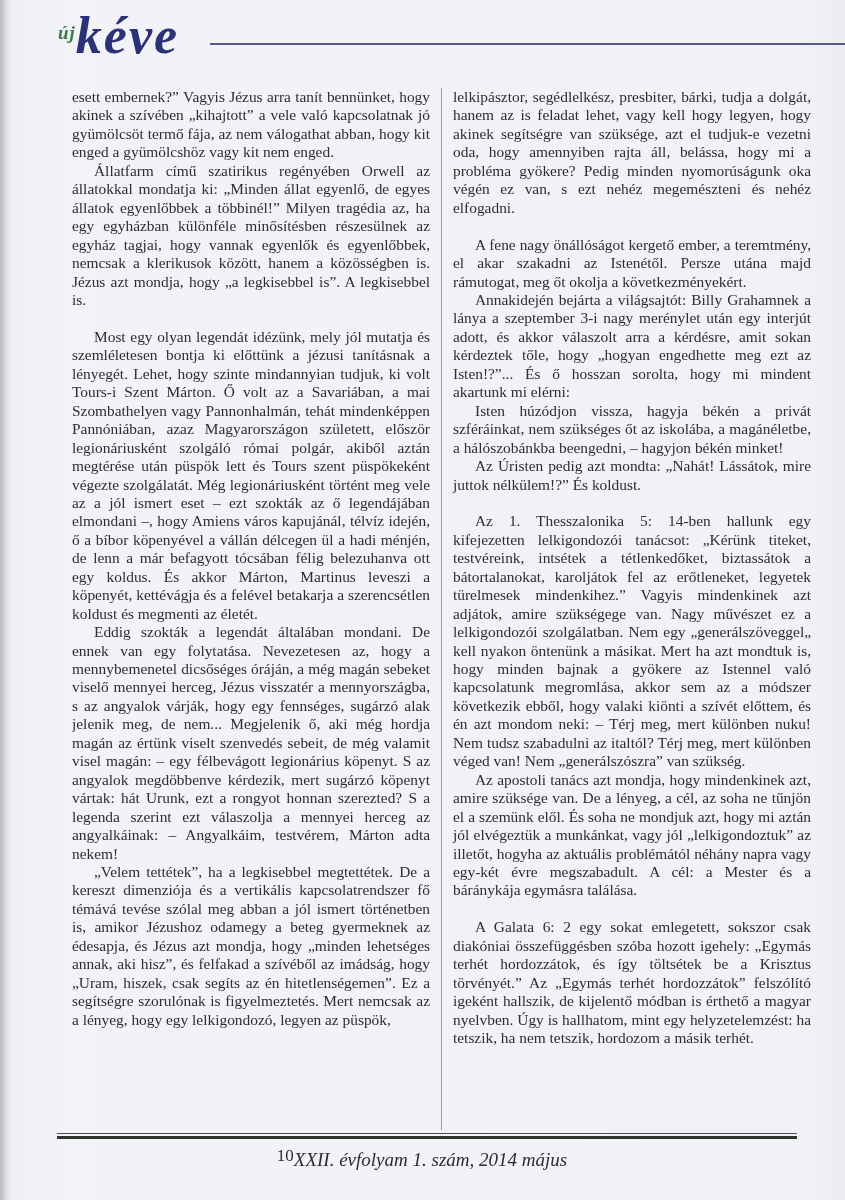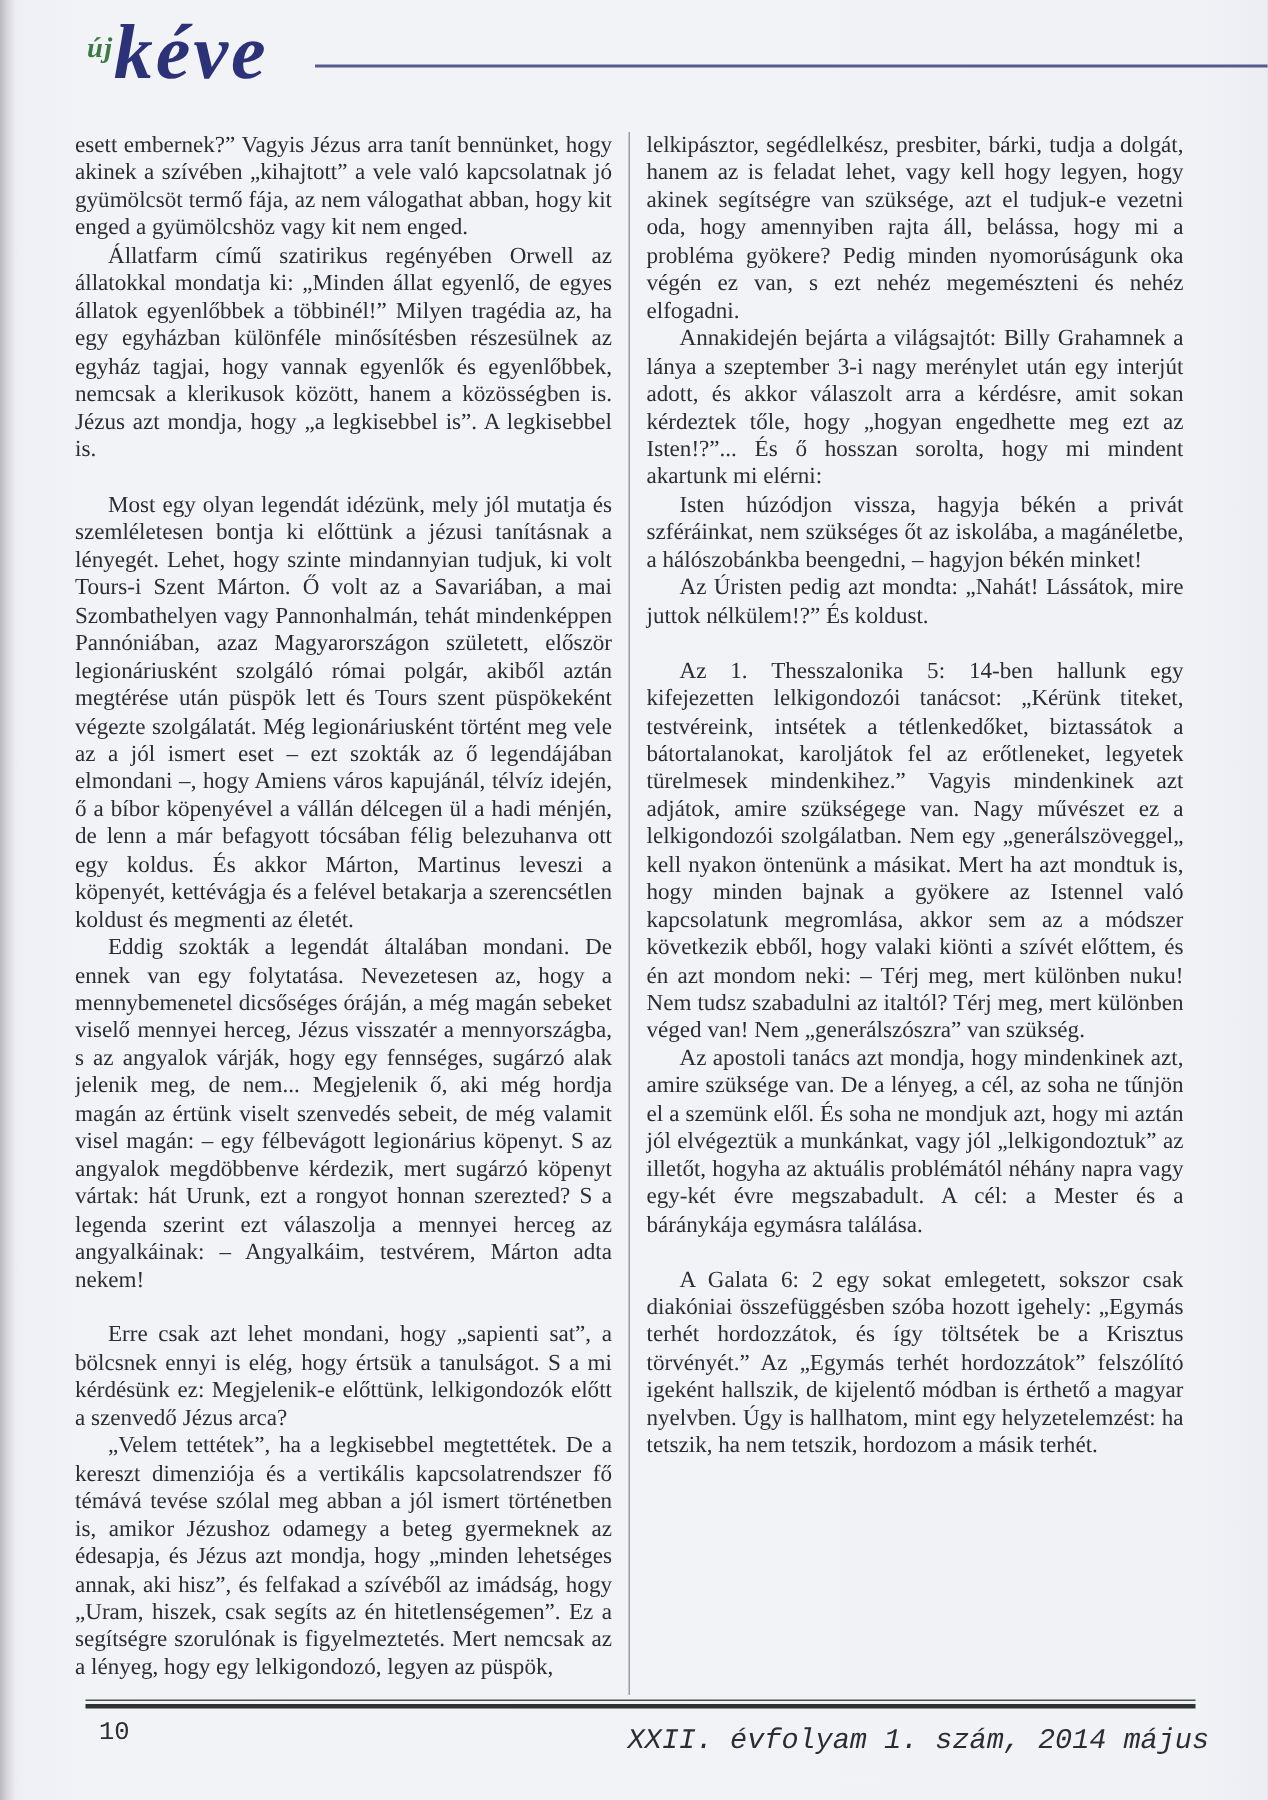--- a/index.html
+++ b/index.html
@@ -28,40 +28,39 @@
     font-style:italic; font-weight:bold; font-size:52px; color:#2c3277;
     letter-spacing:2px; line-height:60px;
   }
   .masthead-rule {
     position:absolute; left:152px; top:37px; width:653px; height:2px;
     background:#565a8c;
   }
 
   
   .main {
-    position:absolute; left:50px; top:88px; width:739px; height:1042px;
+    position:absolute; left:72px; top:88px; width:739px; height:1042px;
     display:flex; overflow:hidden;
     color:#2c2c34;
   }
   .col { width:358px; font-size:15.4px; line-height:18.45px; text-align:justify; }
   .col-divider { width:1px; background:#9b9ba6; margin:0 11px; }
   .col p { text-indent:22px; }
   .col p.noindent { text-indent:0; }
   .col p.gap { margin-top:18.45px; }
 
   
   .footer-rule { position:absolute; left:57px; top:1133px; width:740px; }
   .footer-rule .thin { height:1px; background:#4a4f48; }
   .footer-rule .space { height:2px; }
   .footer-rule .thick { height:3px; background:#2e332d; }
   .footer-row {
-    position:absolute; left:66px; top:1146px; width:740px;
-    display:flex; justify-content:space-between; align-items:flex-start;
+    position:absolute; left:52px; top:1146px; width:740px;
+    display:flex; justify-content:center; align-items:flex-start;
     color:#2c2c34;
-    font-family:Liberation Mono, monospace;
   }
   .page-number { font-size:17px; }
   .issue-info { font-style:italic; font-size:19px; padding-top:3px; }
 </style>
 </head>
 <body>
 
 <div class="page">
   <div class="scan-edge"></div>
 
@@ -69,26 +68,26 @@
     <span class="masthead-prefix">új</span><span class="masthead-title">kéve</span>
     <div class="masthead-rule"></div>
   </div>
 
   <div class="main">
     <div class="col">
       <p class="noindent">esett embernek?” Vagyis Jézus arra tanít bennünket, hogy akinek a szívében „kihajtott” a vele való kapcsolatnak jó gyümölcsöt termő fája, az nem válogathat abban, hogy kit enged a gyümölcshöz vagy kit nem enged.</p>
       <p>Állatfarm című szatirikus regényében Orwell az állatokkal mondatja ki: „Minden állat egyenlő, de egyes állatok egyenlőbbek a többinél!” Milyen tragédia az, ha egy egyházban különféle minősítésben részesülnek az egyház tagjai, hogy vannak egyenlők és egyenlőbbek, nemcsak a klerikusok között, hanem a közösségben is. Jézus azt mondja, hogy „a legkisebbel is”. A legkisebbel is.</p>
       <p class="gap">Most egy olyan legendát idézünk, mely jól mutatja és szemléletesen bontja ki előttünk a jézusi tanításnak a lényegét. Lehet, hogy szinte mindannyian tudjuk, ki volt Tours-i Szent Márton. Ő volt az a Savariában, a mai Szombathelyen vagy Pannonhalmán, tehát mindenképpen Pannóniában, azaz Magyarországon született, először legionáriusként szolgáló római polgár, akiből aztán megtérése után püspök lett és Tours szent püspökeként végezte szolgálatát. Még legionáriusként történt meg vele az a jól ismert eset – ezt szokták az ő legendájában elmondani –, hogy Amiens város kapujánál, télvíz idején, ő a bíbor köpenyével a vállán délcegen ül a hadi ménjén, de lenn a már befagyott tócsában félig belezuhanva ott egy koldus. És akkor Márton, Martinus leveszi a köpenyét, kettévágja és a felével betakarja a szerencsétlen koldust és megmenti az életét.</p>
       <p>Eddig szokták a legendát általában mondani. De ennek van egy folytatása. Nevezetesen az, hogy a mennybemenetel dicsőséges óráján, a még magán sebeket viselő mennyei herceg, Jézus visszatér a mennyországba, s az angyalok várják, hogy egy fennséges, sugárzó alak jelenik meg, de nem... Megjelenik ő, aki még hordja magán az értünk viselt szenvedés sebeit, de még valamit visel magán: – egy félbevágott legionárius köpenyt. S az angyalok megdöbbenve kérdezik, mert sugárzó köpenyt vártak: hát Urunk, ezt a rongyot honnan szerezted? S a legenda szerint ezt válaszolja a mennyei herceg az angyalkáinak: – Angyalkáim, testvérem, Márton adta nekem!</p>
-      <p class="gap">Erre csak azt lehet mondani, hogy „sapienti sat”, a bölcsnek ennyi is elég, hogy értsük a tanulságot. S a mi kérdésünk ez: Megjelenik-e előttünk, lelkigondozók előtt a szenvedő Jézus arca?</p>
       <p>„Velem tettétek”, ha a legkisebbel megtettétek. De a kereszt dimenziója és a vertikális kapcsolatrendszer fő témává tevése szólal meg abban a jól ismert történetben is, amikor Jézushoz odamegy a beteg gyermeknek az édesapja, és Jézus azt mondja, hogy „minden lehetséges annak, aki hisz”, és felfakad a szívéből az imádság, hogy „Uram, hiszek, csak segíts az én hitetlenségemen”. Ez a segítségre szorulónak is figyelmeztetés. Mert nemcsak az a lényeg, hogy egy lelkigondozó, legyen az püspök,</p>
     </div>
     <div class="col-divider"></div>
     <div class="col">
       <p class="noindent">lelkipásztor, segédlelkész, presbiter, bárki, tudja a dolgát, hanem az is feladat lehet, vagy kell hogy legyen, hogy akinek segítségre van szüksége, azt el tudjuk-e vezetni oda, hogy amennyiben rajta áll, belássa, hogy mi a probléma gyökere? Pedig minden nyomorúságunk oka végén ez van, s ezt nehéz megemészteni és nehéz elfogadni.</p>
+      <p class="gap">A fene nagy önállóságot kergető ember, a teremtmény, el akar szakadni az Istenétől. Persze utána majd rámutogat, meg őt okolja a következményekért.</p>
       <p>Annakidején bejárta a világsajtót: Billy Grahamnek a lánya a szeptember 3-i nagy merénylet után egy interjút adott, és akkor válaszolt arra a kérdésre, amit sokan kérdeztek tőle, hogy „hogyan engedhette meg ezt az Isten!?”... És ő hosszan sorolta, hogy mi mindent akartunk mi elérni:</p>
       <p>Isten húzódjon vissza, hagyja békén a privát szféráinkat, nem szükséges őt az iskolába, a magánéletbe, a hálószobánkba beengedni, – hagyjon békén minket!</p>
       <p>Az Úristen pedig azt mondta: „Nahát! Lássátok, mire juttok nélkülem!?” És koldust.</p>
       <p class="gap">Az 1. Thesszalonika 5: 14-ben hallunk egy kifejezetten lelkigondozói tanácsot: „Kérünk titeket, testvéreink, intsétek a tétlenkedőket, biztassátok a bátortalanokat, karoljátok fel az erőtleneket, legyetek türelmesek mindenkihez.” Vagyis mindenkinek azt adjátok, amire szükségege van. Nagy művészet ez a lelkigondozói szolgálatban. Nem egy „generálszöveggel„ kell nyakon öntenünk a másikat. Mert ha azt mondtuk is, hogy minden bajnak a gyökere az Istennel való kapcsolatunk megromlása, akkor sem az a módszer következik ebből, hogy valaki kiönti a szívét előttem, és én azt mondom neki: – Térj meg, mert különben nuku! Nem tudsz szabadulni az italtól? Térj meg, mert különben véged van! Nem „generálszószra” van szükség.</p>
       <p>Az apostoli tanács azt mondja, hogy mindenkinek azt, amire szüksége van. De a lényeg, a cél, az soha ne tűnjön el a szemünk elől. És soha ne mondjuk azt, hogy mi aztán jól elvégeztük a munkánkat, vagy jól „lelkigondoztuk” az illetőt, hogyha az aktuális problémától néhány napra vagy egy-két évre megszabadult. A cél: a Mester és a báránykája egymásra találása.</p>
       <p class="gap">A Galata 6: 2 egy sokat emlegetett, sokszor csak diakóniai összefüggésben szóba hozott igehely: „Egymás terhét hordozzátok, és így töltsétek be a Krisztus törvényét.” Az „Egymás terhét hordozzátok” felszólító igeként hallszik, de kijelentő módban is érthető a magyar nyelvben. Úgy is hallhatom, mint egy helyzetelemzést: ha tetszik, ha nem tetszik, hordozom a másik terhét.</p>
     </div>
   </div>
 
   <div class="footer-rule">

